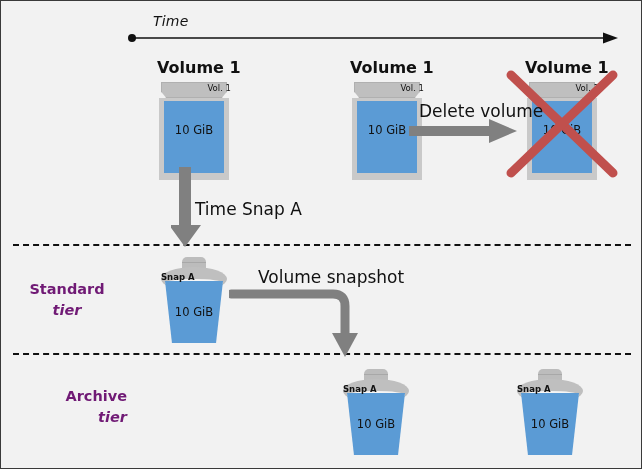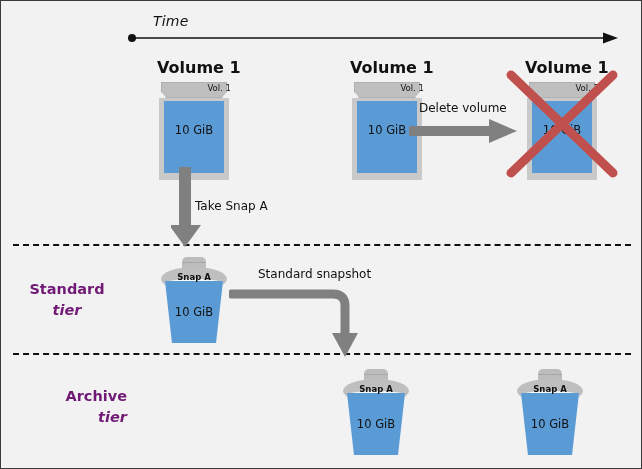--- a/index.html
+++ b/index.html
@@ -174,21 +174,21 @@
     width: 66px;
     height: 24px;
     background: #bfbfbf;
     border-radius: 50%;
   }
   .snap-lid-text {
     position: absolute;
     left: 9px;
     top: 15px;
     width: 66px;
-    text-align: center;
+    text-align: left;
     font-size: 8.5px;
     font-weight: bold;
     color: #111;
     pointer-events: none;
   }
   .snap-body {
     position: absolute;
     left: 13px;
     top: 24px;
     width: 58px;
@@ -223,21 +223,21 @@
 
   
   .grey-arrow { position: absolute; pointer-events: none; }
   #arrow-take-snap  { left: 170px; top: 166px; width: 40px; height: 80px; }
   #arrow-delete     { left: 408px; top: 118px; width: 108px; height: 24px; }
   #arrow-archive    { left: 228px; top: 286px; width: 156px; height: 72px; }
 
   
   .caption {
     position: absolute;
-    font-size: 12px;
+    font-size: 17px;
     color: #111;
     white-space: nowrap;
   }
   #caption-take-snap { left: 194px; top: 198px; }
   #caption-delete    { left: 418px; top: 100px; }
   #caption-archive   { left: 257px; top: 266px; }
 </style>
 </head>
 <body>
 
@@ -299,32 +299,32 @@
   </div>
 
   <svg id="delete-cross" viewBox="0 0 114 108">
     <line x1="6" y1="5" x2="108" y2="103" stroke="#c0504d" stroke-width="9" stroke-linecap="round"></line>
     <line x1="108" y1="5" x2="6" y2="103" stroke="#c0504d" stroke-width="9" stroke-linecap="round"></line>
   </svg>
 
   <svg class="grey-arrow" id="arrow-take-snap" viewBox="0 0 40 80">
     <polygon points="8,0 20,0 20,58 30,58 14,80 -2,58 8,58" fill="#808080"></polygon>
   </svg>
-  <div class="caption" id="caption-take-snap">Take Snap A</div>
+  <div class="caption" id="caption-take-snap">Time Snap A</div>
 
   <svg class="grey-arrow" id="arrow-delete" viewBox="0 0 108 24">
     <polygon points="0,7 80,7 80,0 108,12 80,24 80,17 0,17" fill="#808080"></polygon>
   </svg>
   <div class="caption" id="caption-delete">Delete volume</div>
 
   <svg class="grey-arrow" id="arrow-archive" viewBox="0 0 156 72">
     <path d="M 2 7 L 104 7 Q 116 7 116 19 L 116 48" fill="none" stroke="#808080" stroke-width="9" stroke-linecap="round"></path>
     <polygon points="103,46 129,46 116,70" fill="#808080"></polygon>
   </svg>
-  <div class="caption" id="caption-archive">Standard snapshot</div>
+  <div class="caption" id="caption-archive">Volume snapshot</div>
 
   <div class="snapshot" id="snapshot-standard">
     <div class="snap-knob"></div>
     <div class="snap-lid"></div>
     <div class="snap-rim"></div>
     <div class="snap-body"></div>
     <div class="snap-lid-text">Snap A</div>
     <div class="snap-size">10 GiB</div>
   </div>
 

